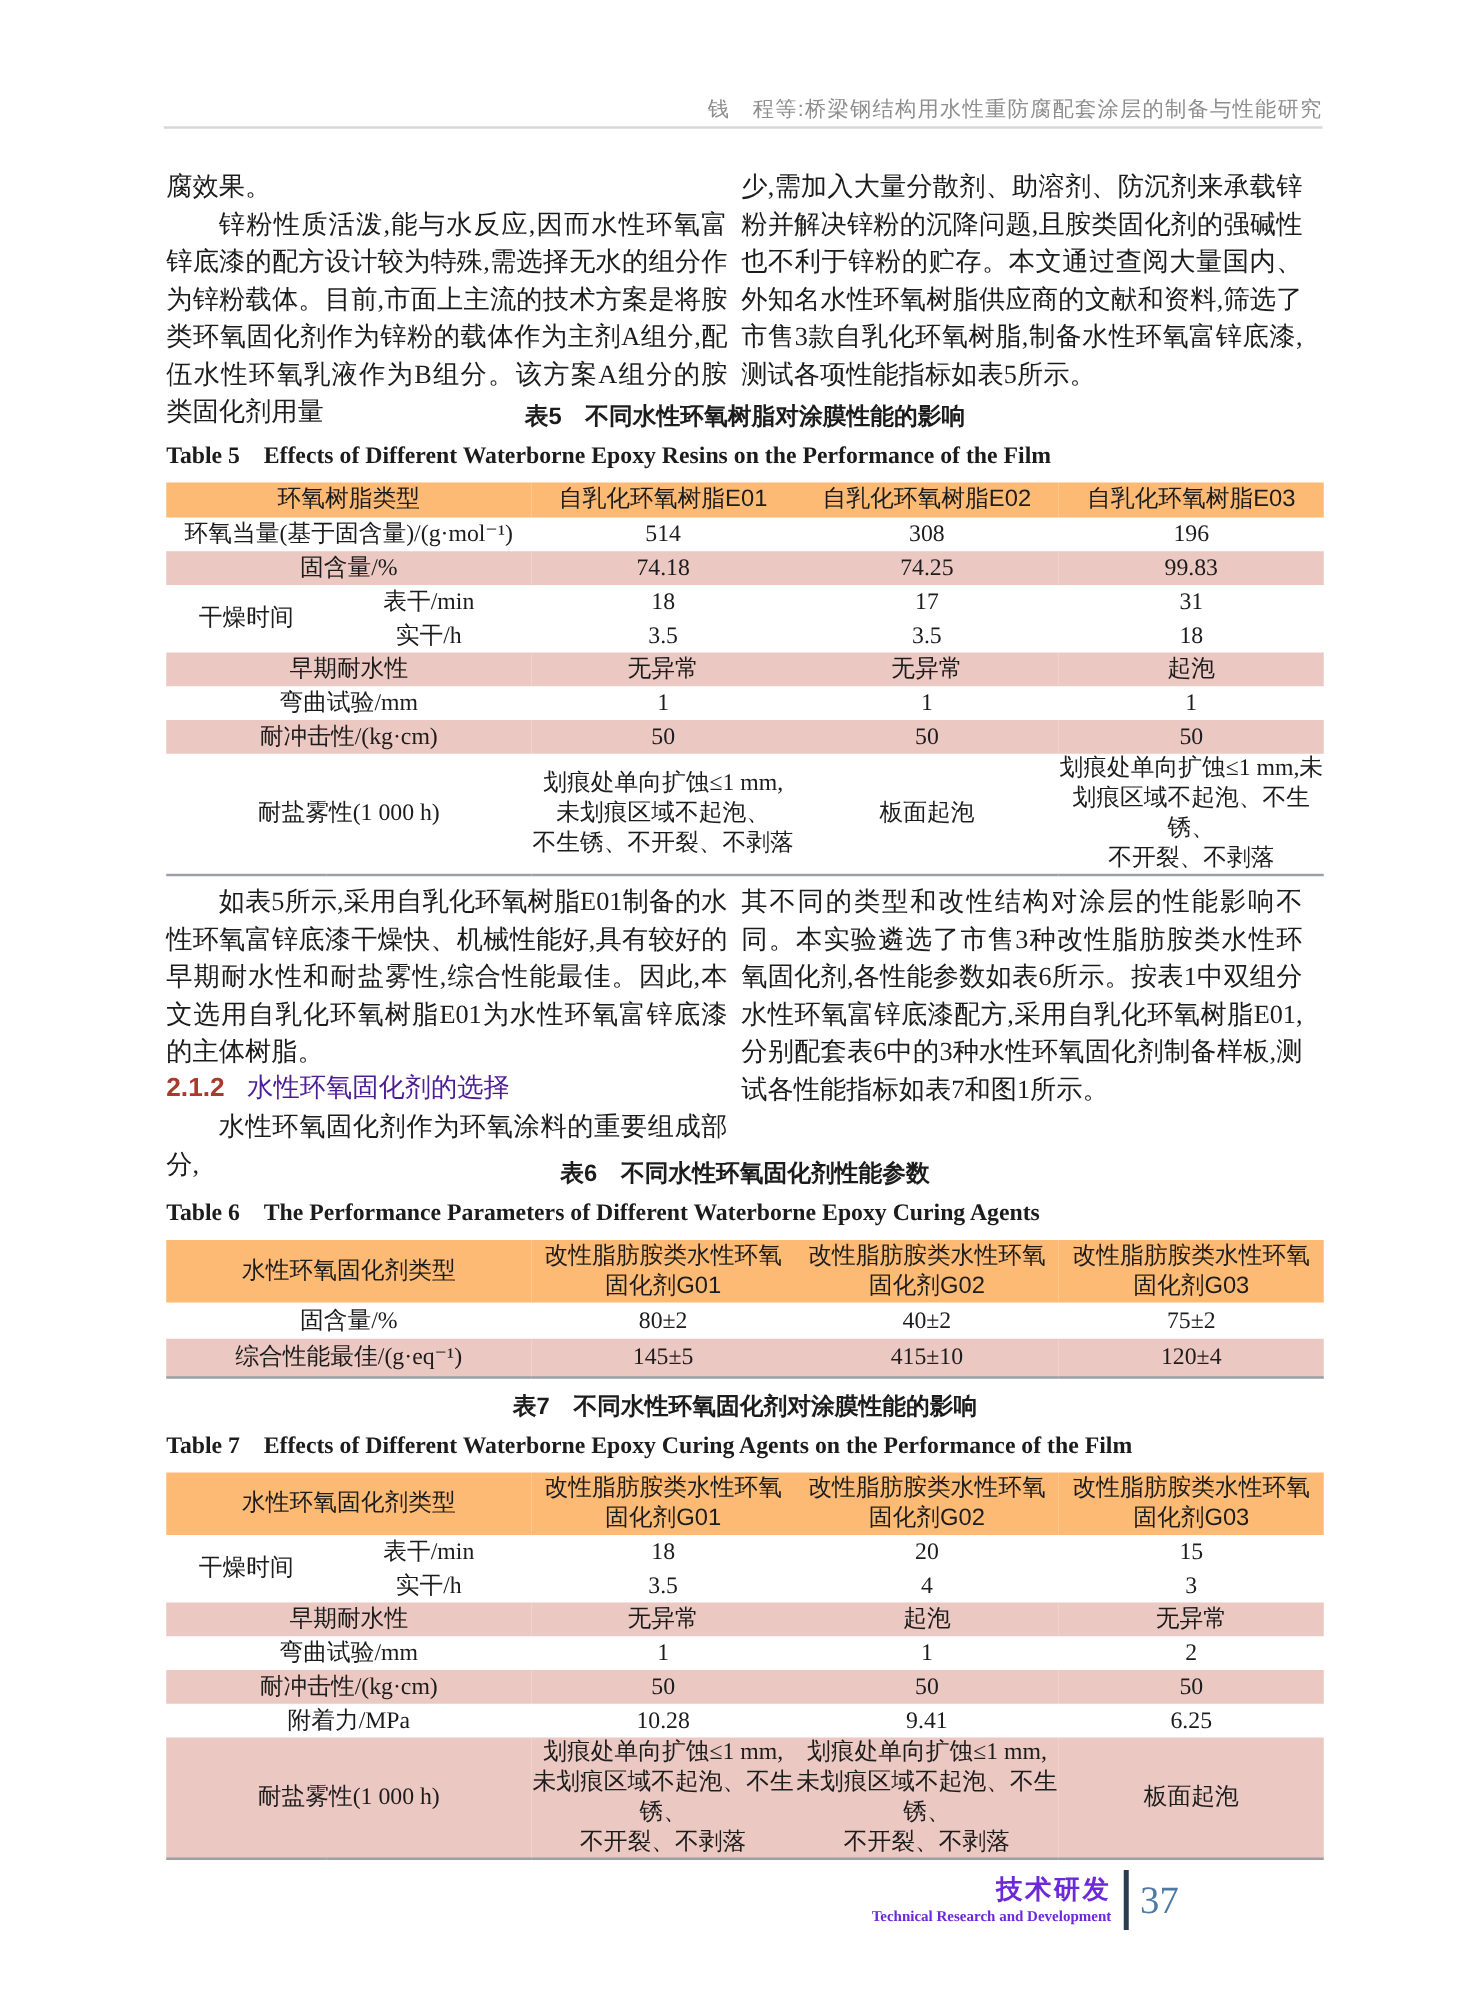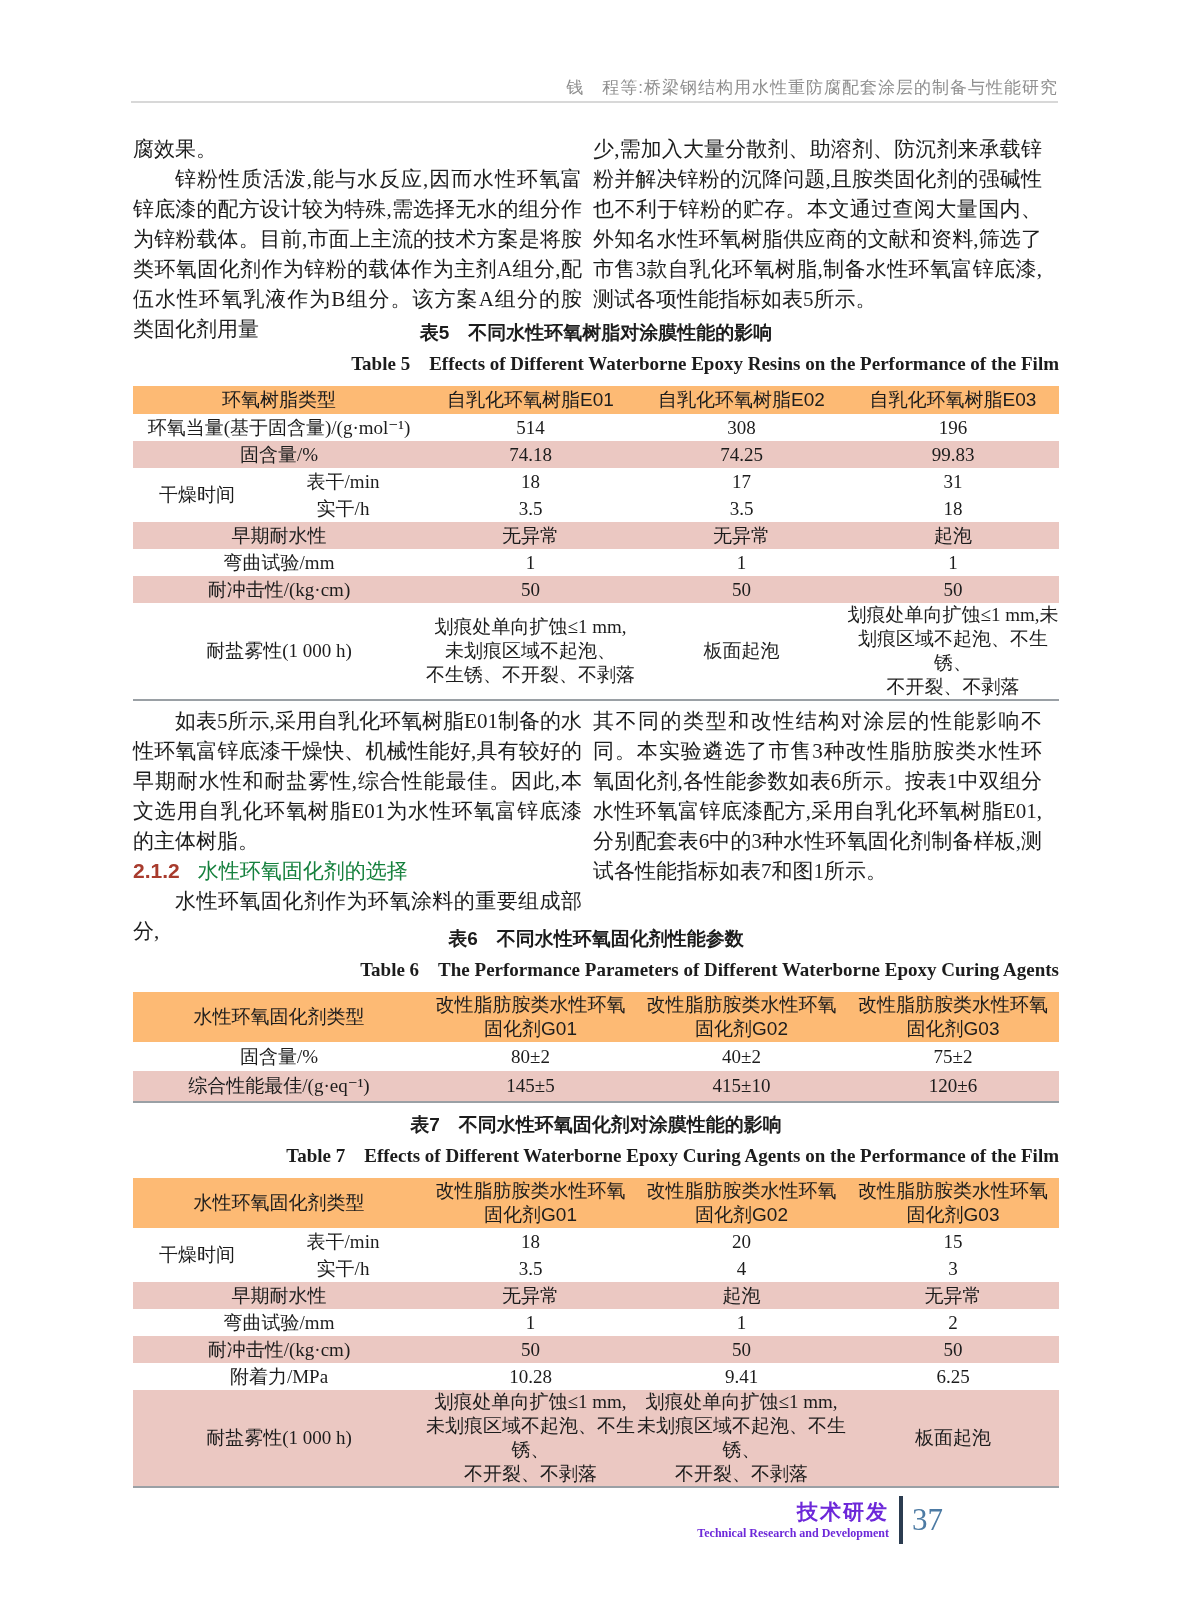--- a/index.html
+++ b/index.html
@@ -12,27 +12,27 @@
             font-size:17px;color:#8e8e8e;letter-spacing:1px;}
   #head-rule{position:absolute;top:101px;left:131px;width:927px;height:2px;background:#d8d8d8;}
 
   
   .twocol{position:absolute;left:133px;width:926px;display:flex;gap:11px;}
   .col{width:449px;font-size:21px;line-height:30px;text-align:justify;}
   .col p{margin:0;}
   .indent{text-indent:2em;}
   .sec-head{margin:0;font-family:"Liberation Sans","DejaVu Sans",sans-serif;}
   .sec-num{color:#a83b2d;font-weight:bold;margin-right:18px;}
-  .sec-title{color:#15803d;}
+  .sec-title{color:#4c1d95;}
 
   
   .cap-cn{font-family:"Liberation Sans","DejaVu Sans",sans-serif;font-weight:bold;
           font-size:19px;text-align:center;margin:0 0 5px 0;}
   .cap-en{font-family:"Liberation Serif","DejaVu Serif",serif;font-weight:bold;
-          font-size:19px;text-align:right;margin:0 0 9px 0;}
+          font-size:19px;text-align:left;margin:0 0 9px 0;}
 
   
   .block{position:absolute;left:133px;width:926px;}
   table.t{border-collapse:collapse;width:926px;table-layout:fixed;
           border-bottom:2px solid #9aa0a5;font-size:19px;}
   table.t td{padding:0;text-align:center;vertical-align:middle;line-height:24px;}
   table.t tr.hd td{background:#fdba74;white-space:pre-line;
                    font-family:"Liberation Sans","DejaVu Sans",sans-serif;}
   table.t tr.alt td{background:#ebc8c2;}
   td.lbl{text-align:left;padding-left:18px;}
@@ -181,21 +181,21 @@
       <tr class="r27" style="height:29px;">
         <td class="lbl">固含量/%</td>
         <td>80±2</td>
         <td>40±2</td>
         <td>75±2</td>
       </tr>
       <tr class="alt" style="height:31px;">
         <td class="lbl">综合性能最佳/(g·eq⁻¹)</td>
         <td>145±5</td>
         <td>415±10</td>
-        <td>120±6</td>
+        <td>120±4</td>
       </tr>
     </tbody>
       </table>
   </div>
 
   <div class="block" style="top:1112px;">
     <p class="cap-cn">表7　不同水性环氧固化剂对涂膜性能的影响</p>
     <p class="cap-en">Table 7　Effects of Different Waterborne Epoxy Curing Agents on the Performance of the Film</p>
     <table class="t">
       <colgroup>

